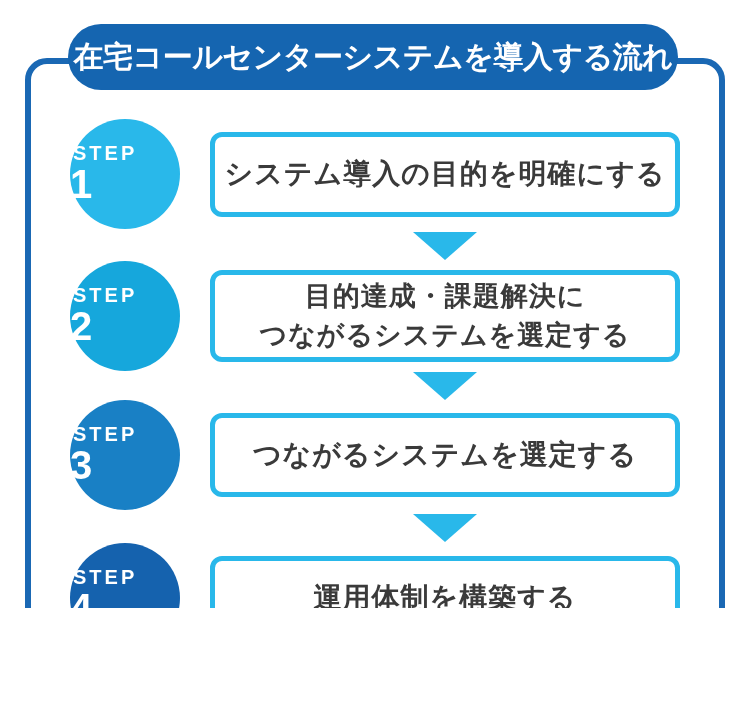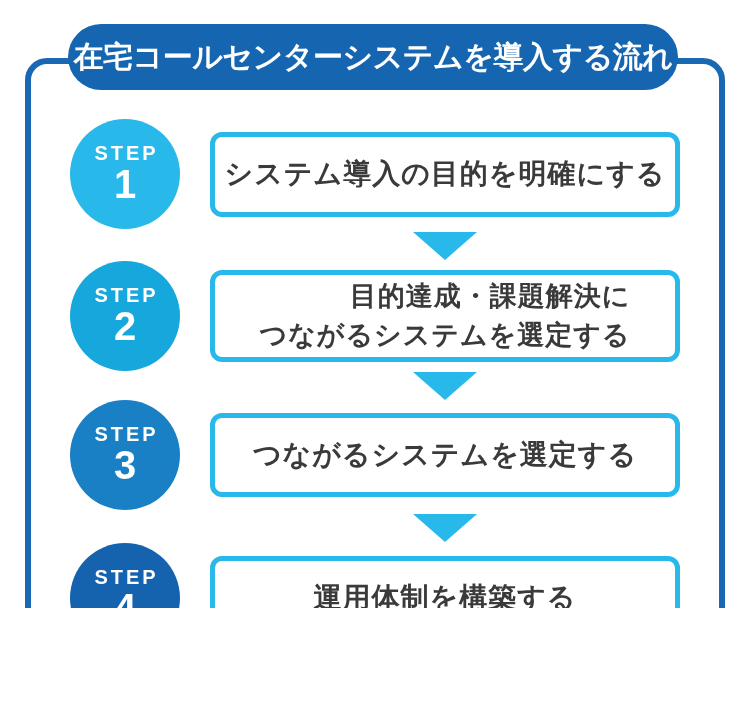--- a/index.html
+++ b/index.html
@@ -46,21 +46,21 @@
     white-space: nowrap;
   }
   .step-circle {
     position: absolute;
     left: 70px;
     width: 110px;
     height: 110px;
     border-radius: 50%;
     display: flex;
     flex-direction: column;
-    align-items: center;
+    align-items: flex-start;
     justify-content: center;
     color: #ffffff;
   }
   .step-circle .step-word {
     font-size: 20px;
     font-weight: bold;
     letter-spacing: 3px;
     line-height: 1;
     margin-left: 3px; 
   }
@@ -94,21 +94,21 @@
     text-align: center;
     white-space: pre-line;
     line-height: 1.45;
   }
   .b1 { top: 132px; height: 85px; }
   .b2 { top: 270px; height: 92px; }
   .b3 { top: 413px; height: 84px; }
   .b4 { top: 556px; height: 84px; }
   .b2 .box-text {
     font-size: 27px;
-    text-align: right;
+    text-align: center;
   }
 
   .down-arrow {
     position: absolute;
     left: 413px;
     width: 0;
     height: 0;
     border-left: 32px solid transparent;
     border-right: 32px solid transparent;
     border-top: 28px solid #29B8EA;

